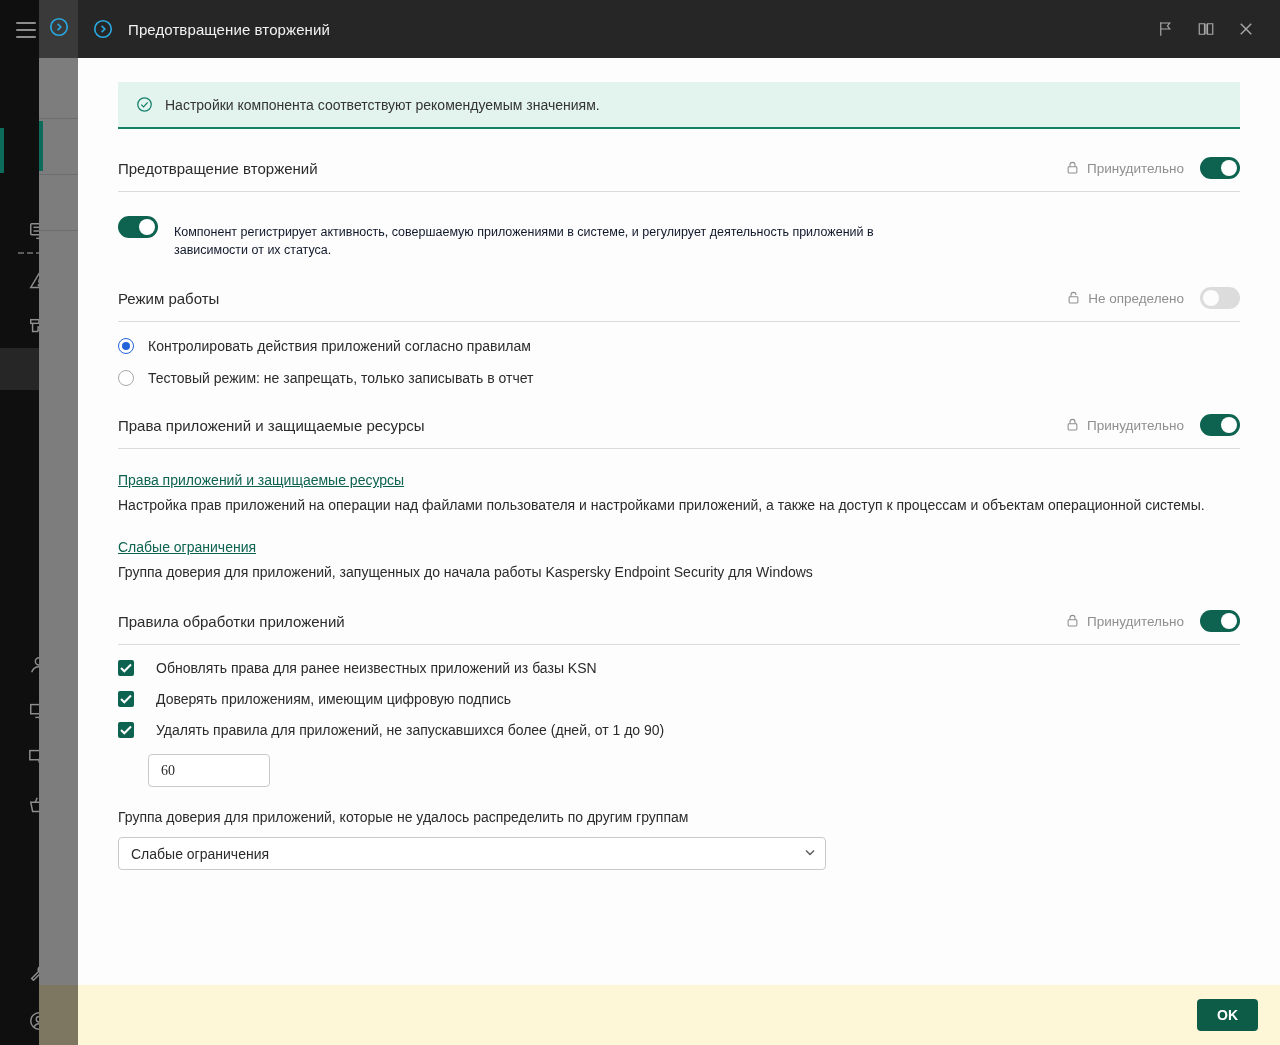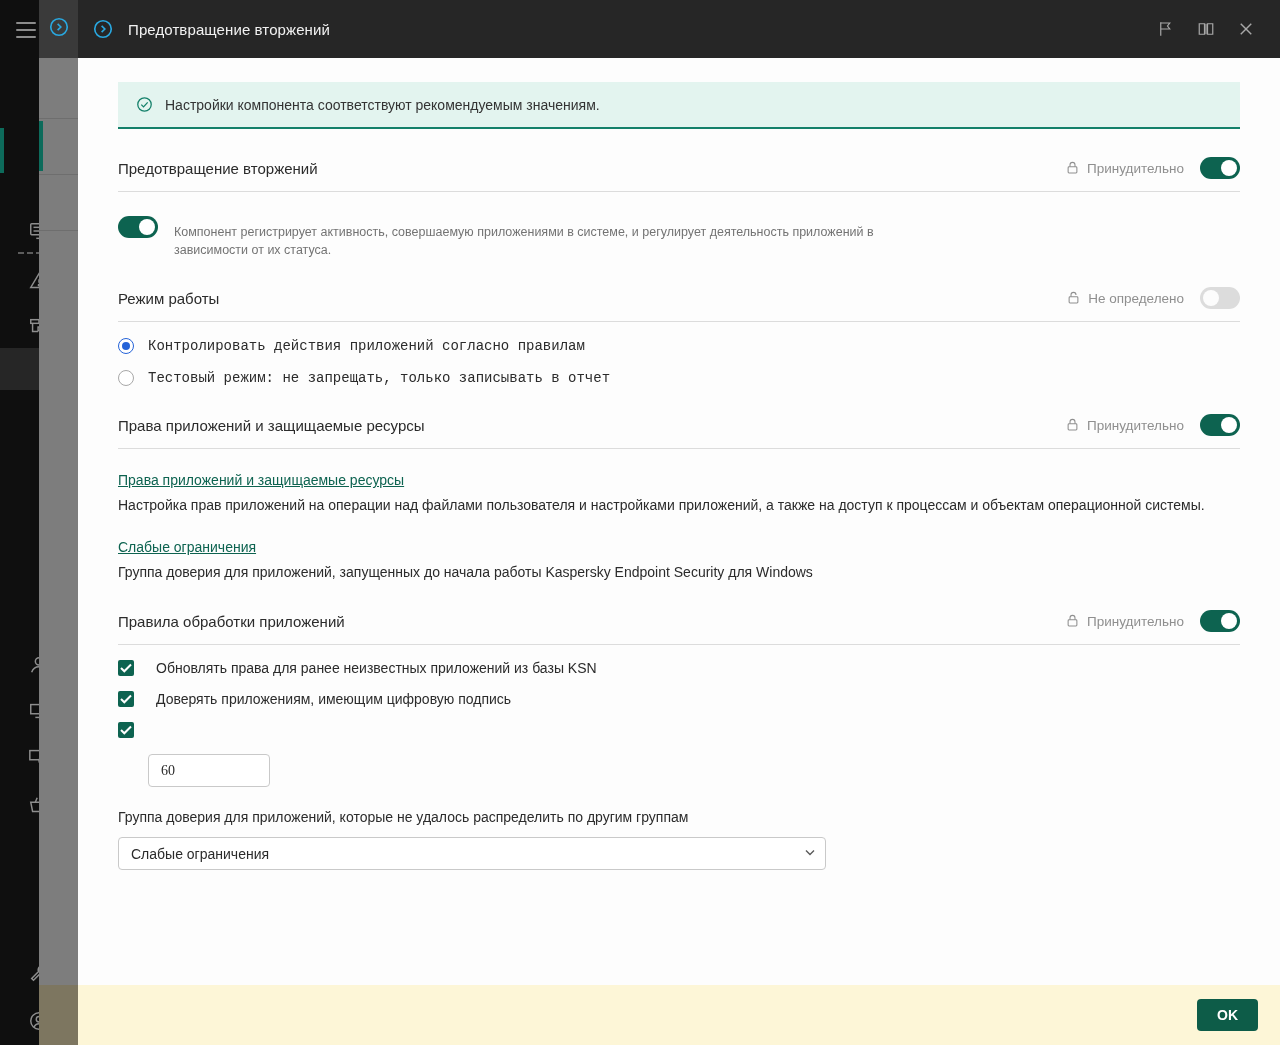--- a/index.html
+++ b/index.html
@@ -127,21 +127,21 @@
   }
   .toggle.off { background: #dcdcdc; }
   .toggle.off .knob { left: 3px; background: #fcfcfc; }
 
   
   .comp-row { margin-top: 22px; display: flex; align-items: flex-start; gap: 16px; }
   .comp-toggle { margin-top: 2px; }
   .comp-main { font-size: 14px; color: #2b2b2b; display: flex; align-items: center; gap: 8px; }
   .book-icon { width: 15px; height: 14px; color: #2a9fd6; display: block; cursor: pointer; }
   .comp-desc {
-    margin-top: 9px; font-size: 12.5px; color: #737373; line-height: 1.45;
+    margin-top: 9px; font-size: 12.5px; color: #0f172a; line-height: 1.45;
     max-width: 700px;
   }
 
   
   .radio-row { display: flex; align-items: center; gap: 14px; margin-top: 16px; }
   .radio {
     width: 16px; height: 16px; border-radius: 50%;
     border: 1px solid #a8a8a8; background: #ffffff; position: relative; flex: 0 0 16px;
     cursor: pointer;
   }
@@ -405,21 +405,21 @@
               <rect x="5" y="10" width="14" height="10" rx="1.5"></rect>
               <path d="M8 10 V7 a4 4 0 0 1 8 0"></path>
             </svg>
           </span>
           <span class="lock-label">Не определено</span>
           <span class="toggle off">
               <span class="knob"></span>
             </span>
         </div>
 
-        <div style="margin-top:14px;font-family:Liberation Mono, monospace;">
+        <div style="margin-top:14px;">
           <div class="radio-row">
             <span class="radio checked"></span>
             <span class="radio-label">Контролировать действия приложений согласно правилам</span>
           </div>
           <div class="radio-row">
             <span class="radio"></span>
             <span class="radio-label">Тестовый режим: не запрещать, только записывать в отчет</span>
           </div>
         </div>
 
@@ -479,20 +479,21 @@
                 </svg>
             </span>
             <span class="cb-label">Доверять приложениям, имеющим цифровую подпись</span>
           </div>
           <div class="cb-row">
             <span class="cb">
               <svg viewBox="0 0 12 10" fill="none" stroke="currentColor" stroke-width="2">
                   <path d="M1 5 L4.3 8.3 L11 1.5"></path>
                 </svg>
             </span>
+            <span class="cb-label">Удалять правила для приложений, не запускавшихся более (дней, от 1 до 90)</span>
           </div>
 
           <input class="num-input" type="text" value="60" style="">
 
           <div class="field-label">Группа доверия для приложений, которые не удалось распределить по другим группам</div>
 
           <div class="select-wrap">
             <select class="select">
               <option>Слабые ограничения</option>
             </select>

